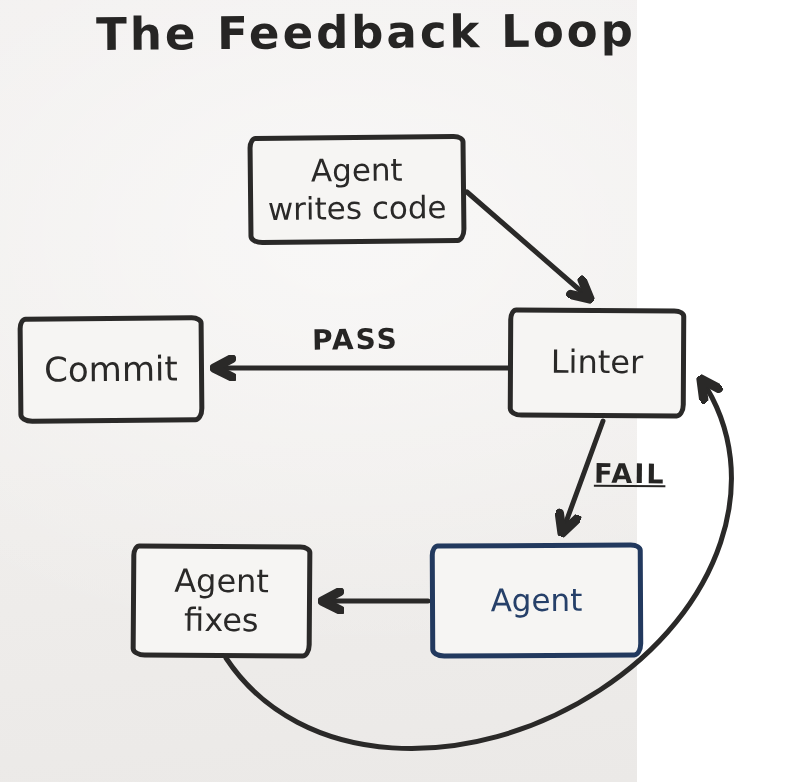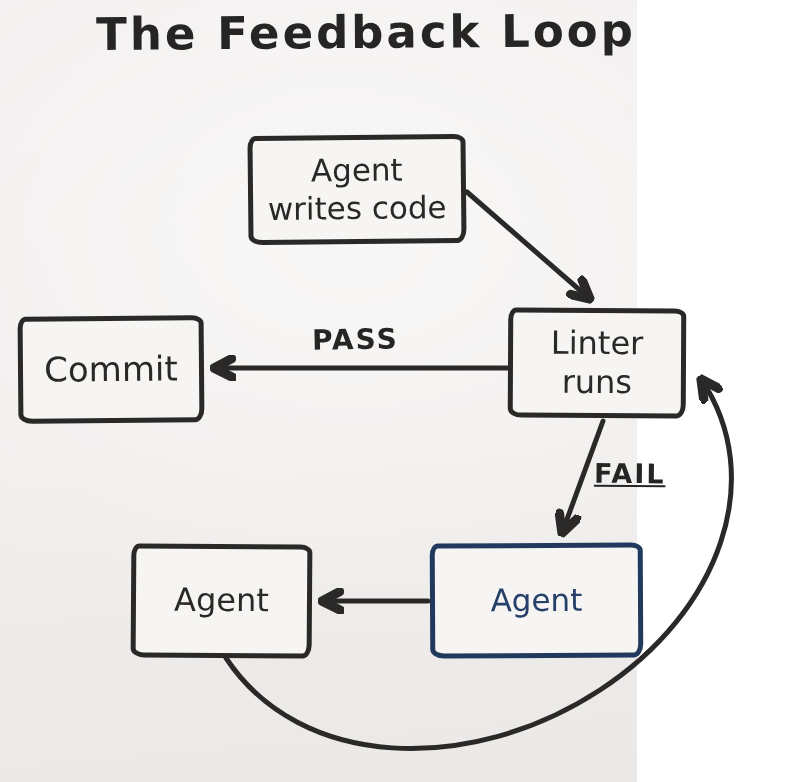--- a/index.html
+++ b/index.html
@@ -103,31 +103,31 @@
     <path d="M 226 658 C 300 770, 470 775, 600 690 C 720 612, 768 478, 701 379" marker-end="url(#arrowhead)"></path>
   </svg>
 
   <div class="node node-agent-writes-code">
     <span class="l1">Agent</span>
     <span class="l2">writes code</span>
   </div>
 
   <div class="node node-linter-runs">
     <span class="l1">Linter</span>
-    <span class="l2">runs</span>
   </div>
 
   <div class="node node-commit">
     <span class="l1">Commit</span>
   </div>
 
   <div class="node node-agent-reads-error">
     <span class="l1">Agent</span>
   </div>
 
   <div class="node node-agent-fixes">
     <span class="l1">Agent</span>
+    <span class="l2">fixes</span>
   </div>
 
   <div class="edge-label label-pass">PASS</div>
   <div class="edge-label label-fail">FAIL</div>
 
 </div>
 
 </body></html>

